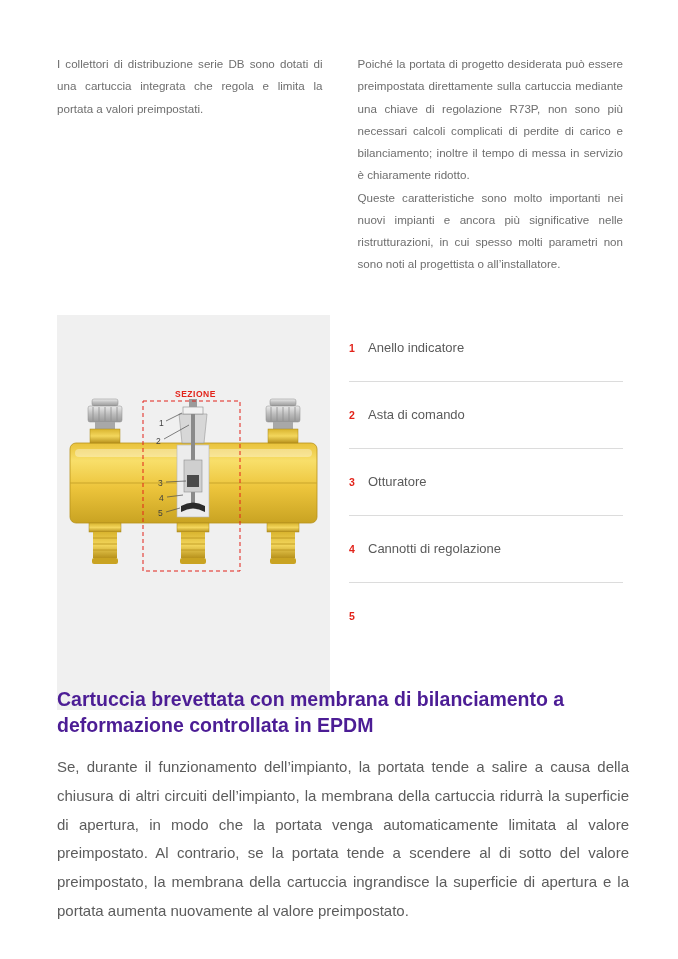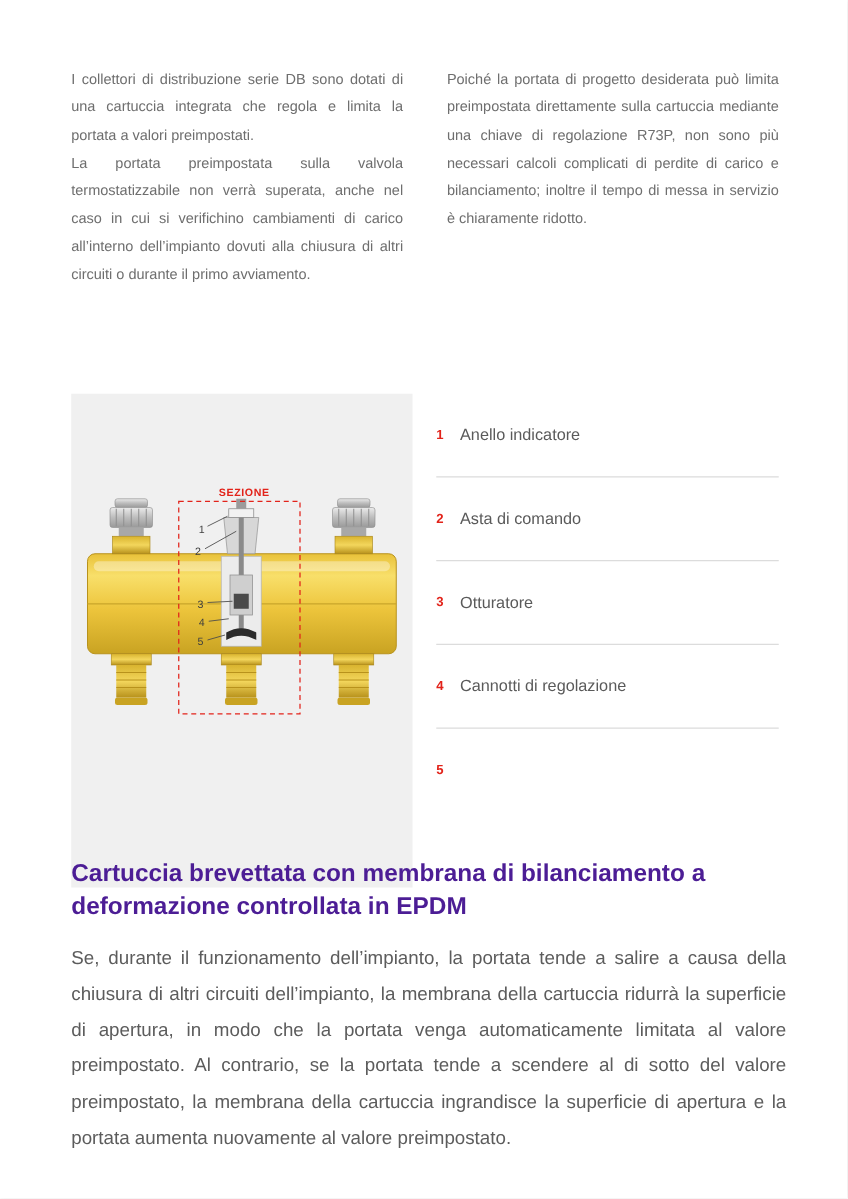--- a/index.html
+++ b/index.html
@@ -102,24 +102,24 @@
   }
 </style>
 </head>
 <body>
 
 <div class="page">
 
   <div class="intro">
     <div class="intro-col">
       <p>I collettori di distribuzione serie DB sono dotati di una cartuccia integrata che regola e limita la portata a valori preimpostati.</p>
-      <p>La portata preimpostata sulla valvola termostatizzabile non verrà superata, anche nel caso in cui si verifichino cambiamenti di carico all’interno dell’impianto dovuti alla chiusura di altri circuiti o durante il primo avviamento.</p>
     </div>
     <div class="intro-col">
-      <p>Poiché la portata di progetto desiderata può limita preimpostata direttamente sulla cartuccia mediante una chiave di regolazione R73P, non sono più necessari calcoli complicati di perdite di carico e bilanciamento; inoltre il tempo di messa in servizio è chiaramente ridotto.</p>
+      <p>Poiché la portata di progetto desiderata può essere preimpostata direttamente sulla cartuccia mediante una chiave di regolazione R73P, non sono più necessari calcoli complicati di perdite di carico e bilanciamento; inoltre il tempo di messa in servizio è chiaramente ridotto.</p>
+      <p>Queste caratteristiche sono molto importanti nei nuovi impianti e ancora più significative nelle ristrutturazioni, in cui spesso molti parametri non sono noti al progettista o all’installatore.</p>
     </div>
   </div>
 
   <div class="figure">
 
     <div class="figure-panel">
       <svg viewBox="0 0 273 340" width="273" height="340">
         <defs>
           <linearGradient id="brass" x1="0" y1="0" x2="0" y2="1">
             <stop offset="0" stop-color="#e9c23a"></stop>

